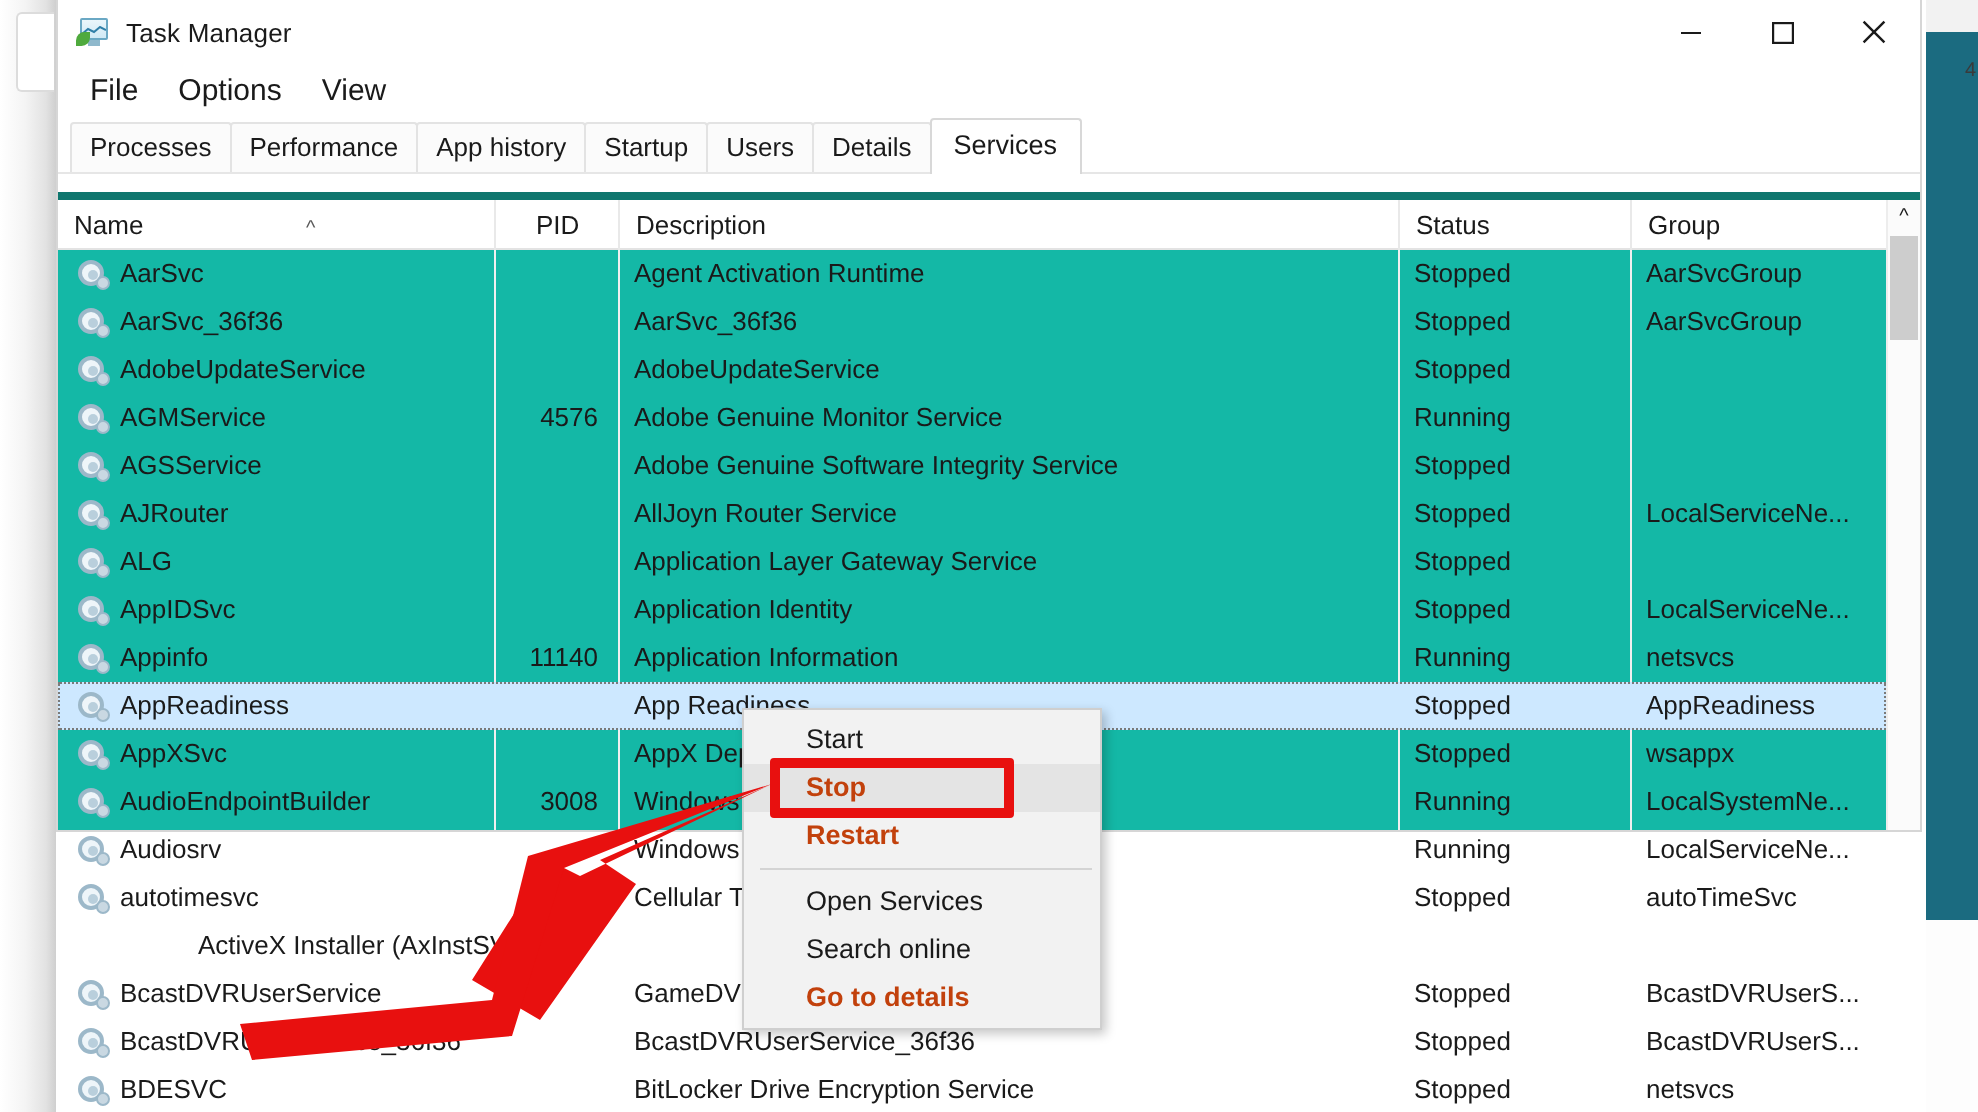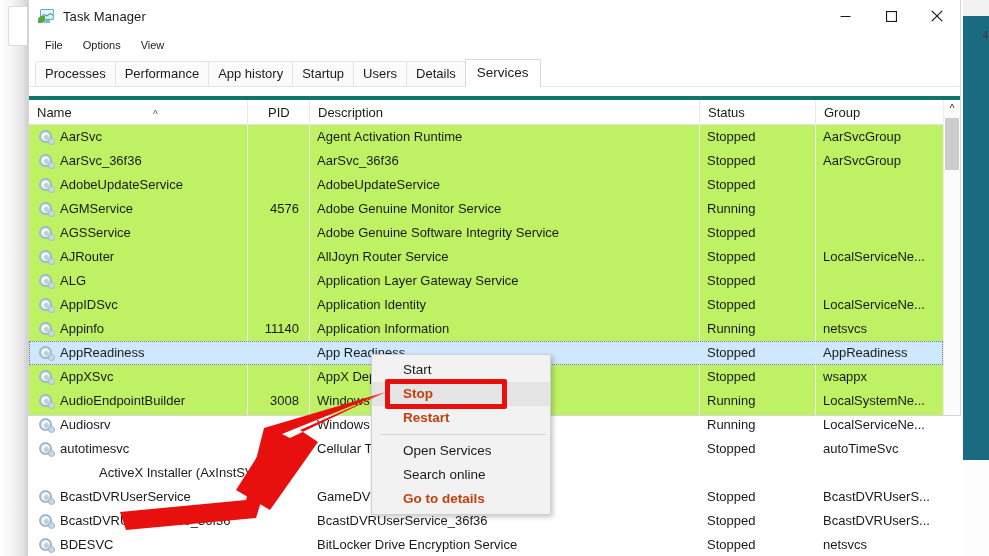--- a/index.html
+++ b/index.html
@@ -39,21 +39,21 @@
     border-radius: 3px 0 0 3px;
   }
   .bg-edge-right-text {
     position: absolute; right: 1px; color: #3a3a3a; font-size: 10px;
     font-family: "Liberation Sans", sans-serif;
   }
 
   
   .window {
     position: absolute; left: 28px; top: 0; width: 933px; height: 416px;
-    background: #bef264; border: 1px solid #d6d6d6; border-top: none;
+    background: #14b8a6; border: 1px solid #d6d6d6; border-top: none;
     display: flex; flex-direction: column;
   }
 
   
   .titlebar {
     height: 32px; flex: 0 0 32px; background: #ffffff;
     display: flex; align-items: center; position: relative;
   }
   .app-icon {
     width: 16px; height: 16px; margin-left: 10px; margin-right: 8px;
@@ -84,21 +84,21 @@
     justify-content: center; background: transparent;
   }
   .winbtn svg { display: block; }
 
   
   .menubar {
     height: 26px; flex: 0 0 26px; display: flex; align-items: center;
     padding-left: 6px; background: #ffffff;
   }
   .menubar .mi {
-    font-size: 11px; color: #1a1a1a; padding: 3px 10px; cursor: default;
+    font-size: 15px; color: #1a1a1a; padding: 3px 10px; cursor: default;
   }
 
   
   .tabstrip {
     height: 29px; flex: 0 0 29px; position: relative;
     background: #ffffff; padding-left: 6px;
     display: flex; align-items: flex-end;
   }
   .tabstrip::after {
     content: ""; position: absolute; left: 0; right: 0; bottom: 0;

